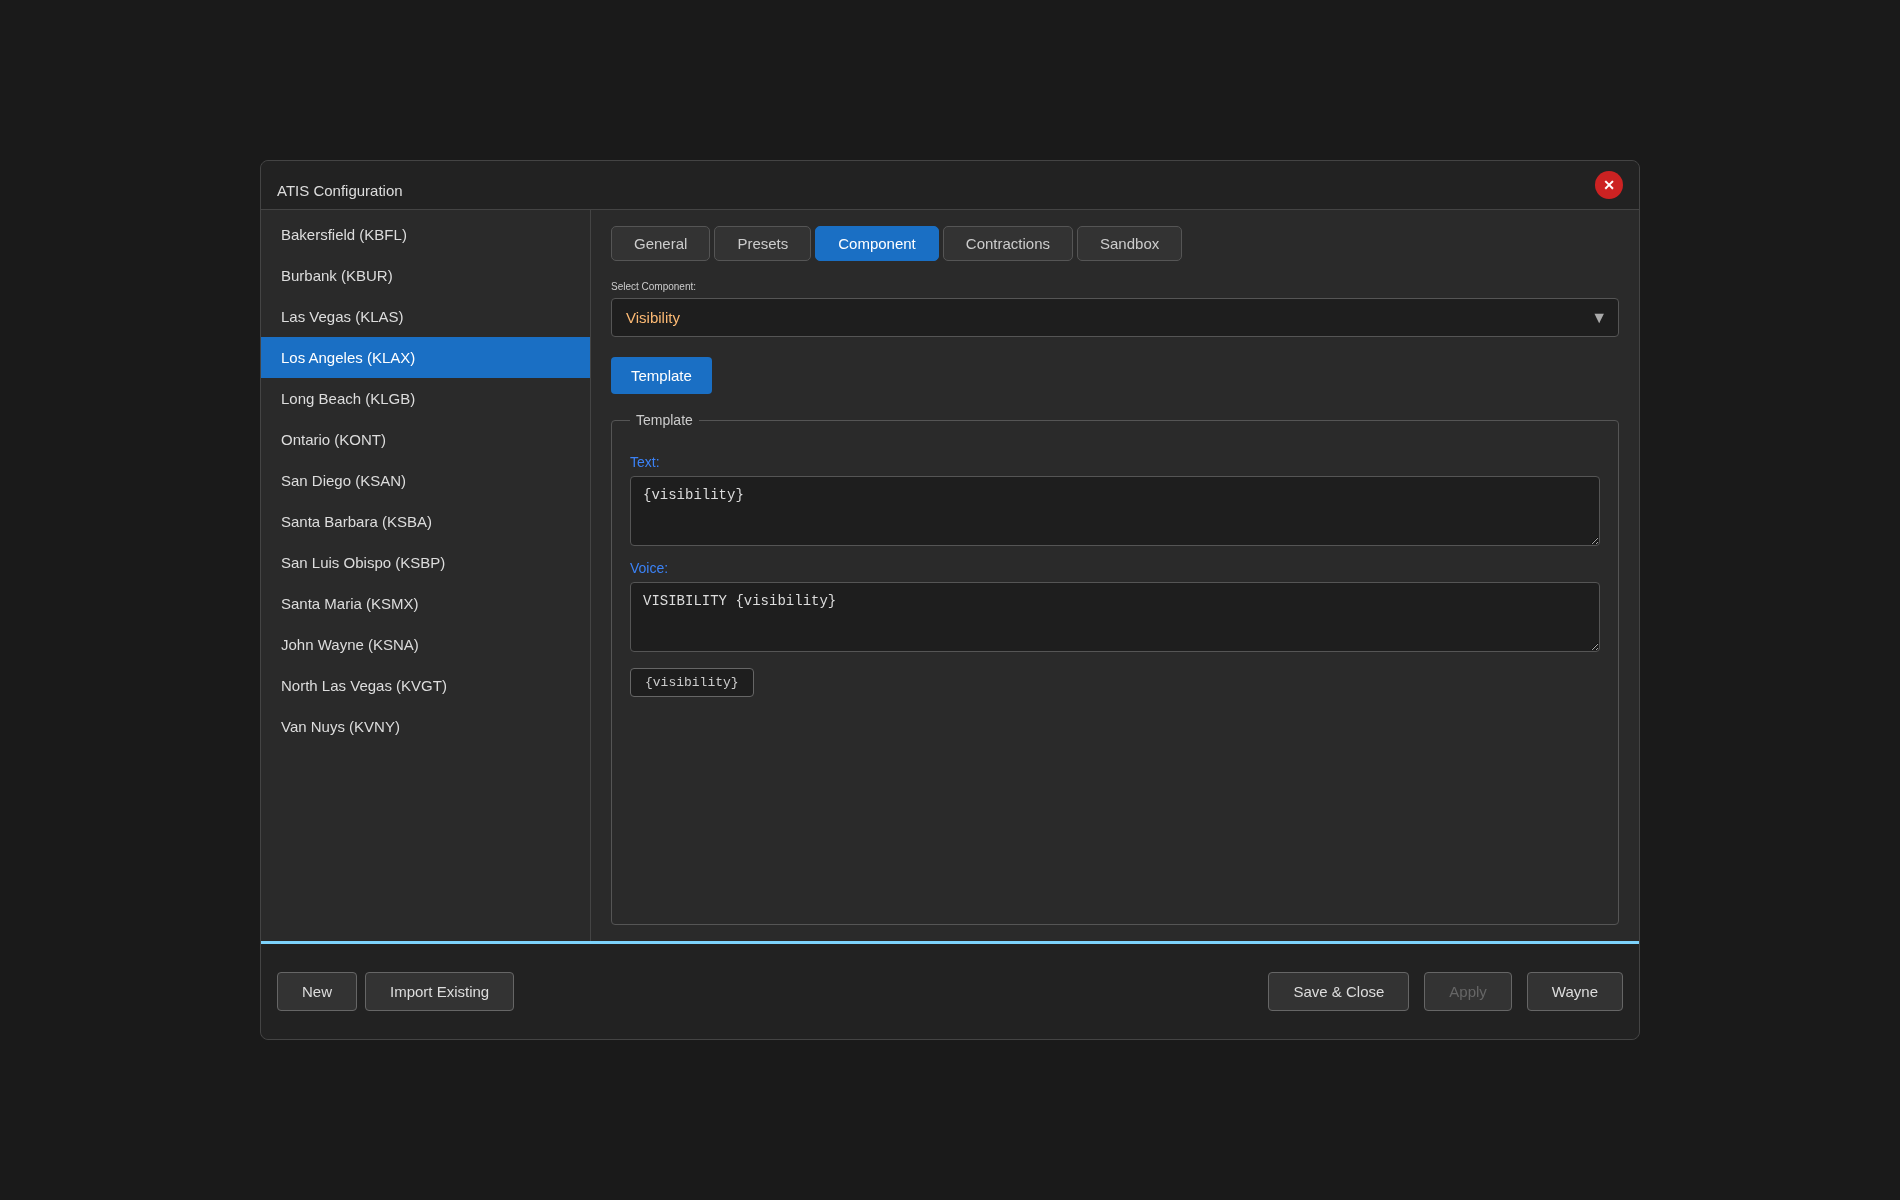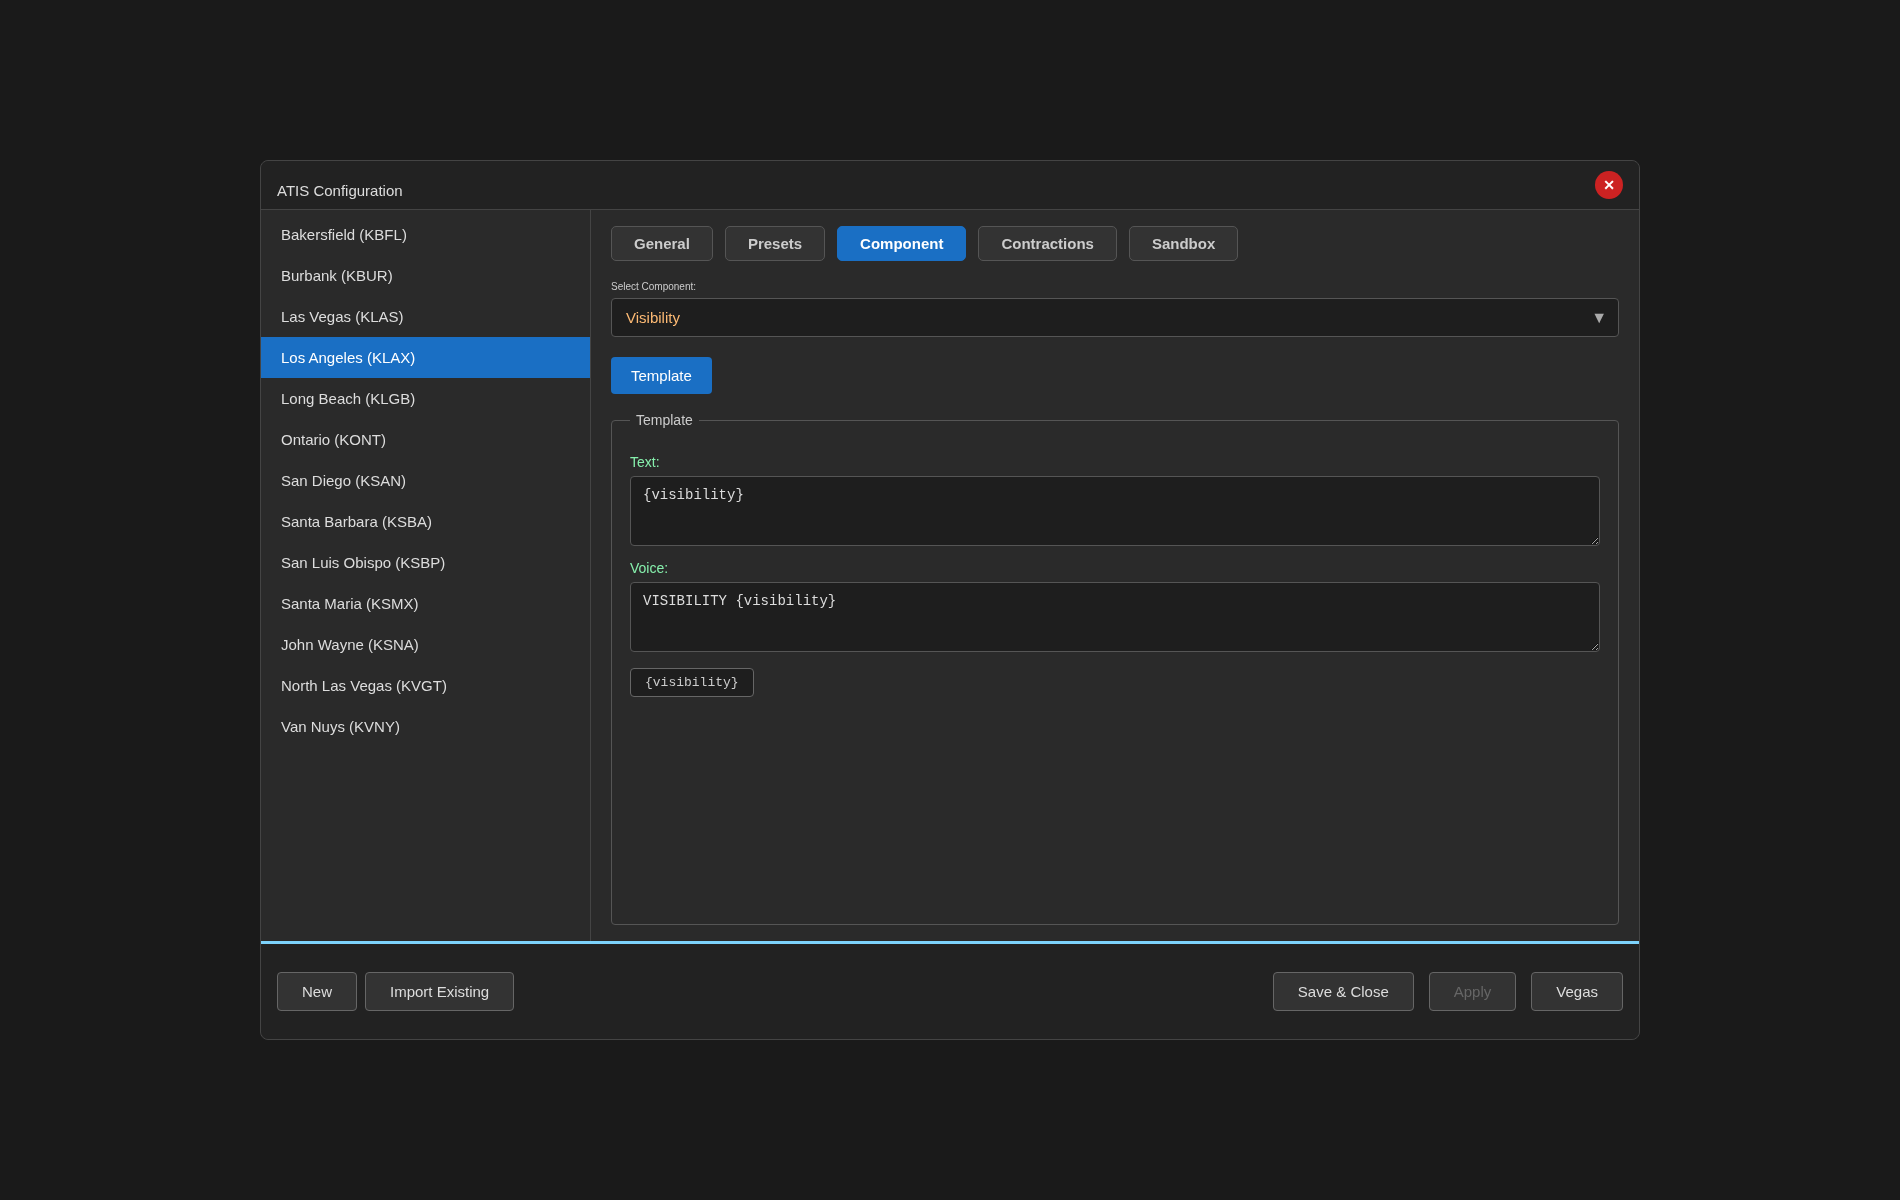--- a/index.html
+++ b/index.html
@@ -83,24 +83,23 @@
     .main-content {
       flex: 1;
       display: flex;
       flex-direction: column;
       padding: 16px 20px;
       overflow-y: auto;
     }
     
     .tabs {
       display: flex;
-      gap: 12px;
+      gap: 4px;
       margin-bottom: 20px;
       flex-shrink: 0;
-      font-weight: bold;
     }
     .tab {
       padding: 8px 22px;
       border: 1px solid #555;
       border-radius: 5px;
       cursor: pointer;
       font-size: 15px;
       color: #ccc;
       background: #333;
     }
@@ -158,21 +157,21 @@
       padding: 16px 18px;
       flex: 1;
     }
     .template-legend {
       font-size: 14px;
       color: #ccc;
       padding: 0 6px;
     }
     .field-label {
       font-size: 14px;
-      color: #86efac;
+      color: #3b82f6;
       margin-bottom: 6px;
       margin-top: 10px;
     }
     .field-label:first-child {
       margin-top: 0;
     }
     .text-area {
       width: 100%;
       background: #1e1e1e;
       border: 1px solid #555;
@@ -296,16 +295,16 @@
   </div>
 
   <div class="dialog-footer">
     <div class="footer-left">
       <button class="footer-btn">New</button>
       <button class="footer-btn">Import Existing</button>
     </div>
     <div class="footer-right">
       <button class="footer-btn primary">Save &amp; Close</button>
       <button class="footer-btn disabled">Apply</button>
-      <button class="footer-btn">Vegas</button>
+      <button class="footer-btn">Wayne</button>
     </div>
   </div>
 </div>
 
 </body></html>

